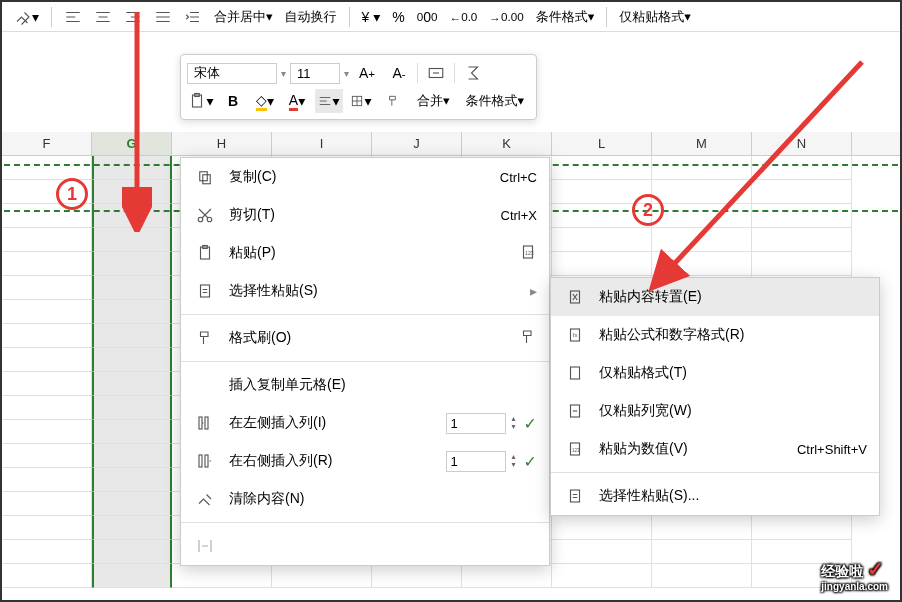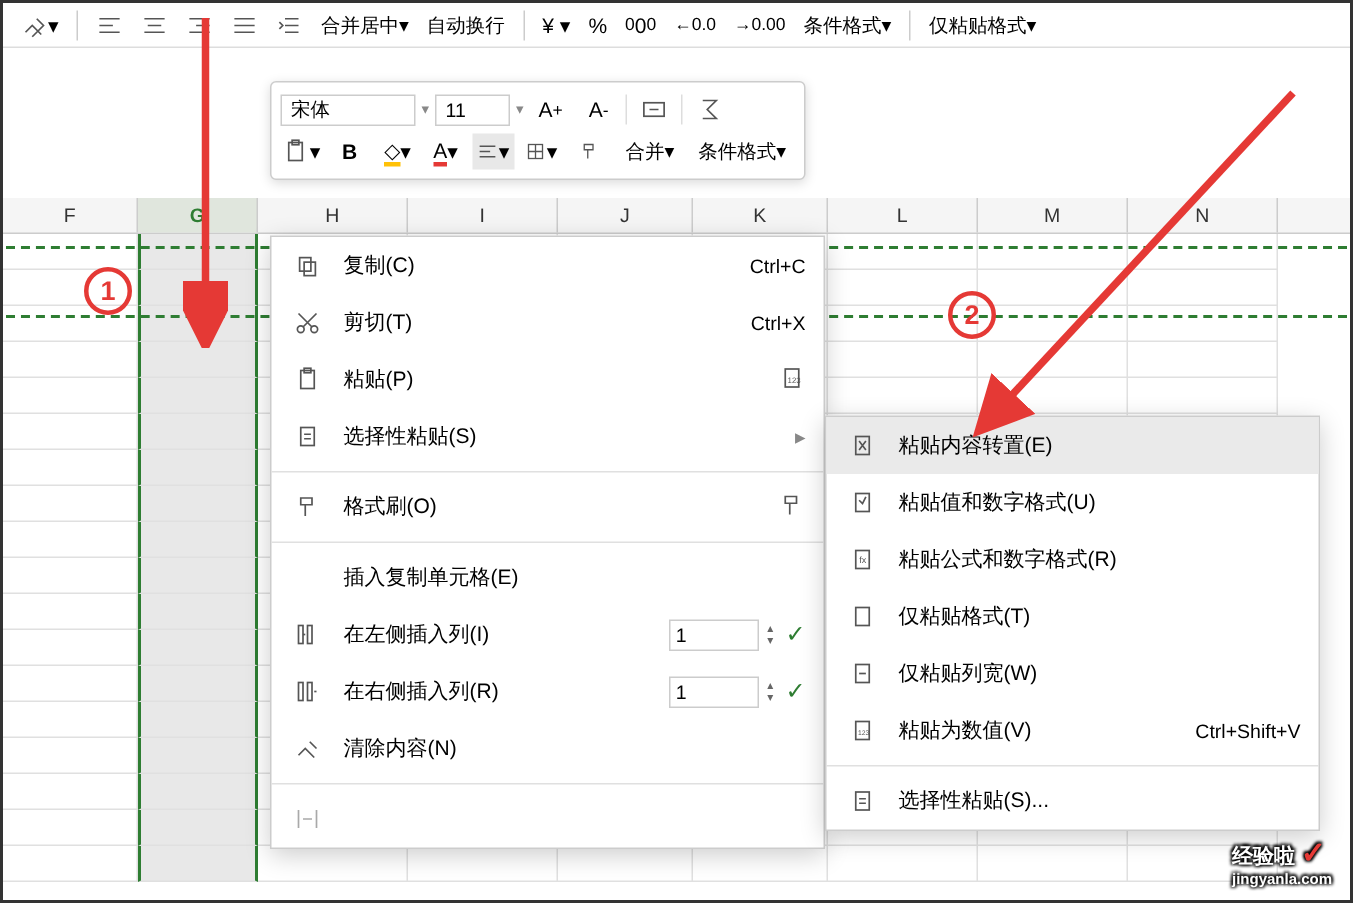--- a/index.html
+++ b/index.html
@@ -492,29 +492,20 @@
           <rect x="6" y="4" width="12" height="16"></rect>
           <path d="M9 8l6 8M15 8l-6 8"></path>
         </svg>
       </span>
     <span class="menu-label">粘贴内容转置(E)</span>
   </div>
   <div class="menu-item">
     <span class="menu-icon">
         <svg class="icon" viewBox="0 0 24 24">
           <rect x="6" y="4" width="12" height="16"></rect>
-          <path d="M9 10l3 3 3-6"></path>
-        </svg>
-      </span>
-    <span class="menu-label">粘贴值和数字格式(U)</span>
-  </div>
-  <div class="menu-item">
-    <span class="menu-icon">
-        <svg class="icon" viewBox="0 0 24 24">
-          <rect x="6" y="4" width="12" height="16"></rect>
           <text x="9" y="15" font-size="8" fill="#555" stroke="none">fx</text>
         </svg>
       </span>
     <span class="menu-label">粘贴公式和数字格式(R)</span>
   </div>
   <div class="menu-item">
     <span class="menu-icon">
         <svg class="icon" viewBox="0 0 24 24">
           <rect x="6" y="4" width="12" height="16"></rect>
         </svg>

